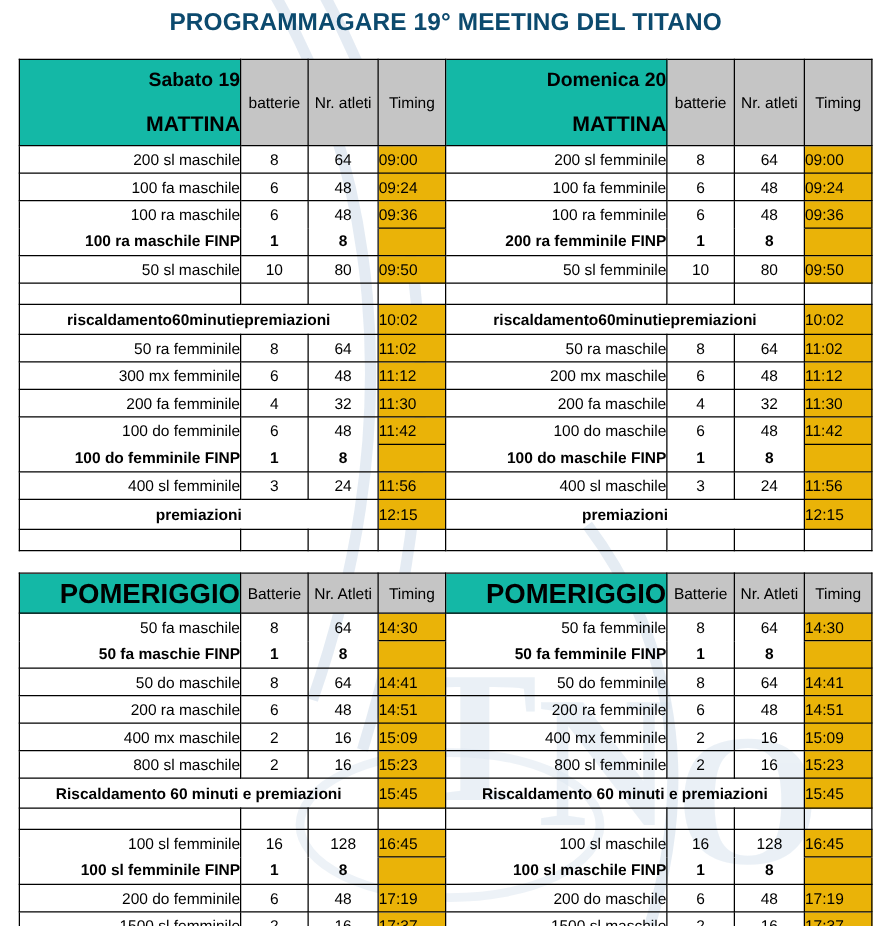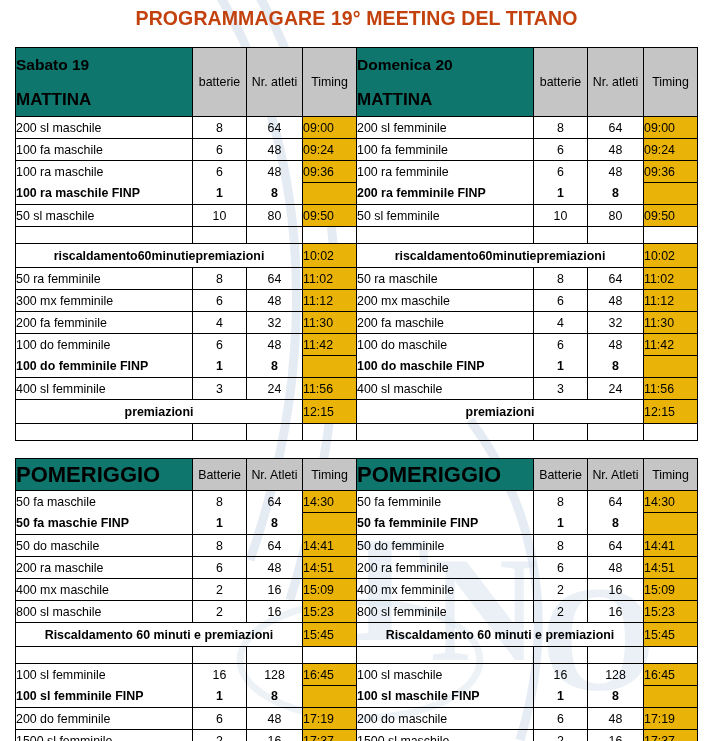--- a/index.html
+++ b/index.html
@@ -32,21 +32,21 @@
     height: 741px;
   }
 
   
   .title-bar {
     text-align: center;
     padding-top: 7px;
     padding-bottom: 6px;
   }
   .title-text {
-    color: #c2410c;
+    color: #0c4a6e;
     font-weight: bold;
     font-size: 19.5px;
     letter-spacing: 0.1px;
     font-family: "Liberation Sans", sans-serif;
     white-space: nowrap;
   }
 
   
   .block {
     margin: 0 15px;
@@ -68,24 +68,24 @@
   }
 
   
   col.c-event  { width: 177px; }
   col.c-bat    { width: 54px;  }
   col.c-atl    { width: 56px;  }
   col.c-tim    { width: 54px;  }
 
   
   .hdr-cell {
-    background: #0f766e;
+    background: #14b8a6;
     height: 68px;
     vertical-align: middle;
-    text-align: left;
+    text-align: right;
   }
   .hdr-day {
     display: block;
     font-weight: bold;
     font-size: 15.5px;
     line-height: 1.05;
     padding-top: 2px;
   }
   .hdr-part {
     display: block;
@@ -111,21 +111,21 @@
   .hdr-cell.pom .hdr-part {
     padding-top: 0;
     font-size: 22px;
   }
   .hdr-small.pom {
     height: 31px;
   }
 
   
   .r-event {
-    text-align: left;
+    text-align: right;
     height: 21px;
     white-space: nowrap;
     background: transparent;
   }
   .r-num {
     text-align: center;
     height: 21px;
     background: transparent;
   }
   .r-tim {

